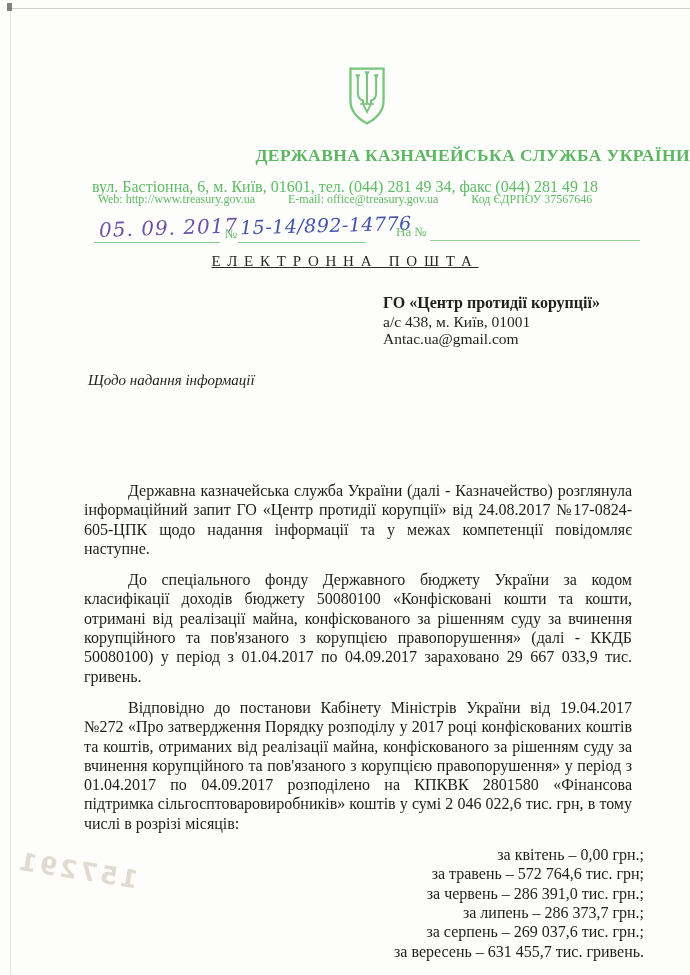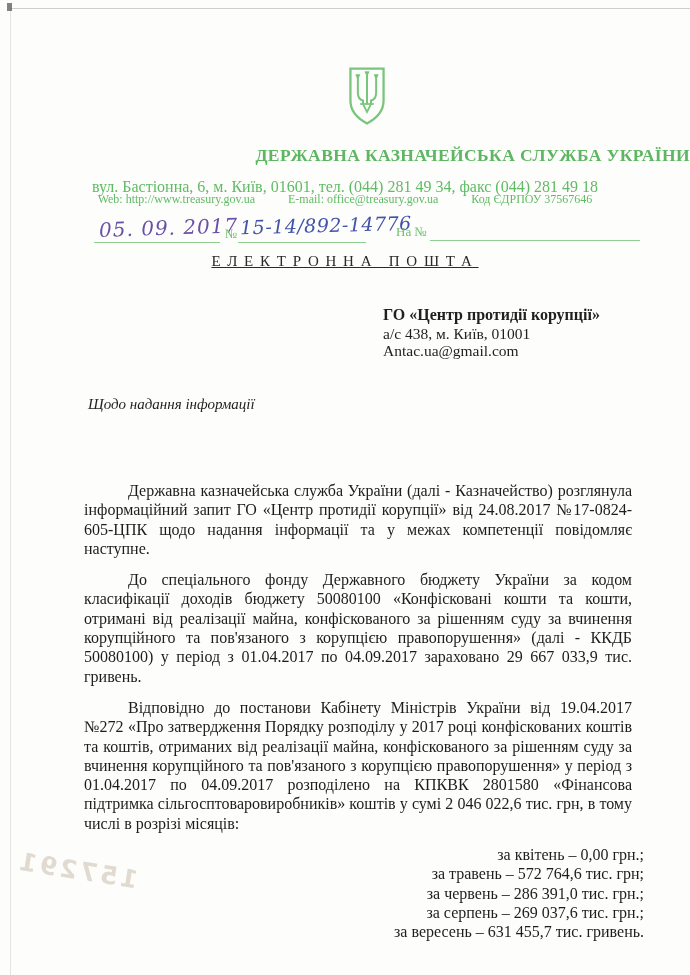--- a/index.html
+++ b/index.html
@@ -51,24 +51,24 @@
   }
   .number-underline { position:absolute; left:238px; top:28px; width:128px; height:1px; background:#8fcf92; }
   .reply-label { position:absolute; left:396px; top:10px; color:#6cbf70; font-size:13px; }
   .reply-underline { position:absolute; left:430px; top:26px; width:210px; height:1px; background:#8fcf92; }
   
   .doc-type {
     position:absolute; left:0; right:0; top:253px; text-align:center;
     font-size:15px; letter-spacing:.45em; color:#2a2a2a;text-decoration:underline;
   }
   
-  .recipient { position:absolute; left:383px; top:306px; font-size:15.5px; line-height:17.5px; }
+  .recipient { position:absolute; left:383px; top:294px; font-size:15.5px; line-height:17.5px; }
   .recipient-name { font-weight:bold; font-size:16px; margin-bottom:1px; white-space:nowrap; }
   
-  .subject { position:absolute; left:88px; top:396px; font-style:italic; font-size:15px; }
+  .subject { position:absolute; left:88px; top:372px; font-style:italic; font-size:15px; }
   
   .letter-body {
     position:absolute; left:72px; top:469px; width:572px;
     font-size:16px; line-height:19.3px; text-align:justify; color:#1d1d1d;
   }
   .letter-body p { margin:12px; text-indent:44px; }
   .months { padding-left:60px; text-align:right; }
   .months div { white-space:nowrap; }
 </style>
 </head>
@@ -123,18 +123,19 @@
   <div class="subject">Щодо надання інформації</div>
 
   <div class="letter-body">
     <p>Державна казначейська служба України (далі - Казначейство) розглянула інформаційний запит ГО «Центр протидії корупції» від 24.08.2017 №17-0824-605-ЦПК щодо надання інформації та у межах компетенції повідомляє наступне.</p>
     <p>До спеціального фонду Державного бюджету України за кодом класифікації доходів бюджету 50080100 «Конфісковані кошти та кошти, отримані від реалізації майна, конфіскованого за рішенням суду за вчинення корупційного та пов'язаного з корупцією правопорушення» (далі - ККДБ 50080100) у період з 01.04.2017 по 04.09.2017 зараховано 29 667 033,9 тис. гривень.</p>
     <p>Відповідно до постанови Кабінету Міністрів України від 19.04.2017 №272 «Про затвердження Порядку розподілу у 2017 році конфіскованих коштів та коштів, отриманих від реалізації майна, конфіскованого за рішенням суду за вчинення корупційного та пов'язаного з корупцією правопорушення» у період з 01.04.2017 по 04.09.2017 розподілено на КПКВК 2801580 «Фінансова підтримка сільгосптоваровиробників» коштів у сумі 2 046 022,6 тис. грн, в тому числі в розрізі місяців:</p>
     <div class="months">
       <div>за квітень – 0,00 грн.;</div>
       <div>за травень –  572 764,6 тис. грн;</div>
       <div>за червень – 286 391,0 тис. грн.;</div>
+      <div>за липень –  286 373,7 грн.;</div>
       <div>за серпень –  269 037,6 тис. грн.;</div>
       <div>за вересень – 631 455,7 тис. гривень.</div>
     </div>
   </div>
 
 </div>
 
 </body></html>

